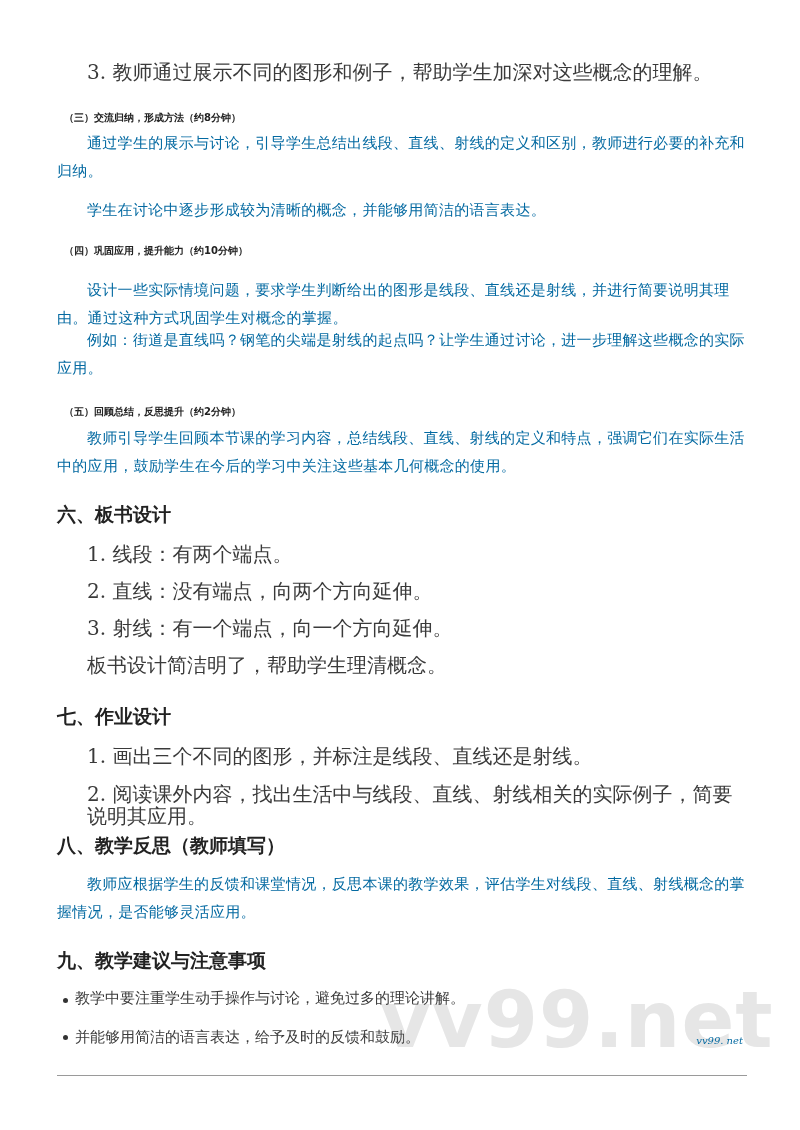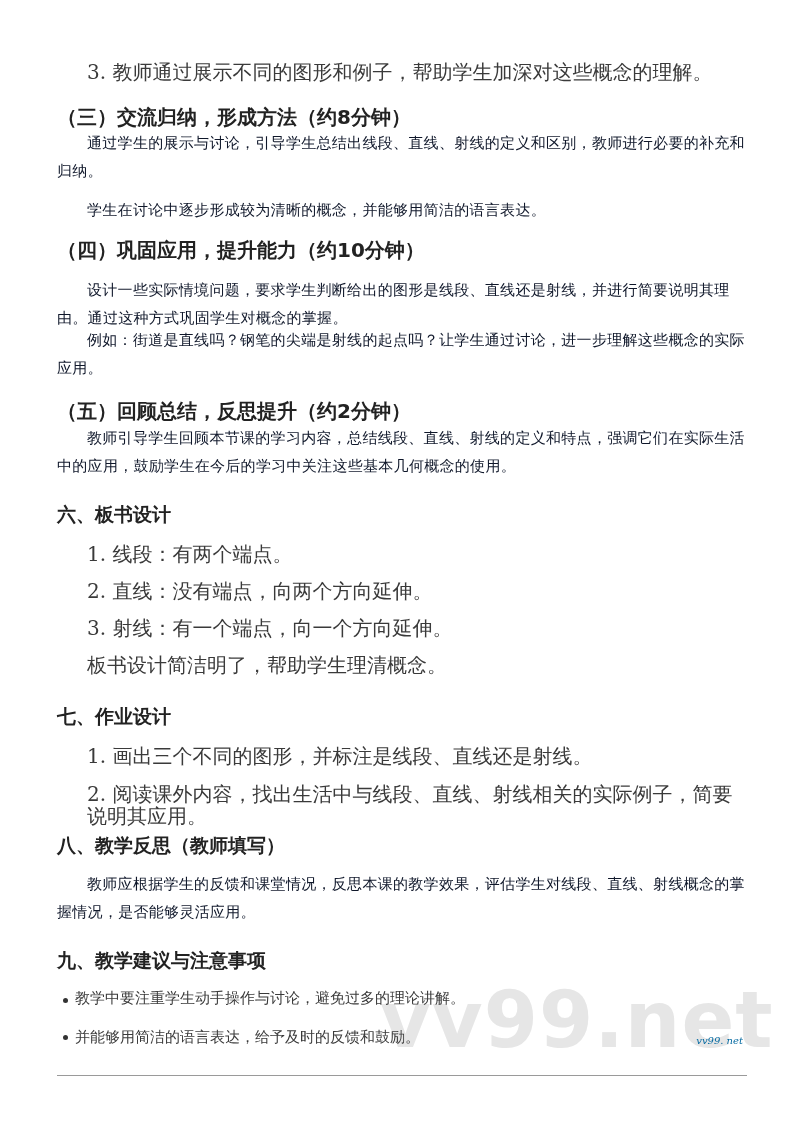--- a/index.html
+++ b/index.html
@@ -4,30 +4,30 @@
   <style>
     html, body { margin: 0; padding: 0; background: #ffffff; }
     body {
       width: 800px; height: 1130px; position: relative; overflow: hidden;
       font-family: "DejaVu Serif", "Liberation Serif", serif;
       color: #333333;
     }
     .page { position: absolute; left: 57px; top: 0; width: 690px; }
     .blk { position: absolute; left: 0; width: 690px; }
     .p {
-      font-size: 15px; line-height: 28px; color: #0f172a;
+      font-size: 15px; line-height: 28px; color: #0369a1;
       text-indent: 30px; margin: 0; letter-spacing: 0.3px;
     }
     .li {
       font-size: 20px; line-height: 22px; color: #3a3a3a;
       padding-left: 30px; margin: 0;
     }
     .sub {
       font-family: "DejaVu Sans", "Liberation Sans", sans-serif;
-      font-weight: bold; font-size: 20px; color: #222222; margin: 0;
+      font-weight: bold; font-size: 10px; color: #222222; margin: 7px;
     }
     .h2 {
       font-family: Liberation Mono, monospace;
       font-weight: bold; font-size: 19px; color: #222222; margin: 0;
     }
     .bullet {
       font-size: 15px; line-height: 22px; color: #3a3a3a; margin: 0;
       padding-left: 18px; position: relative;
     }
     .bullet::before {

